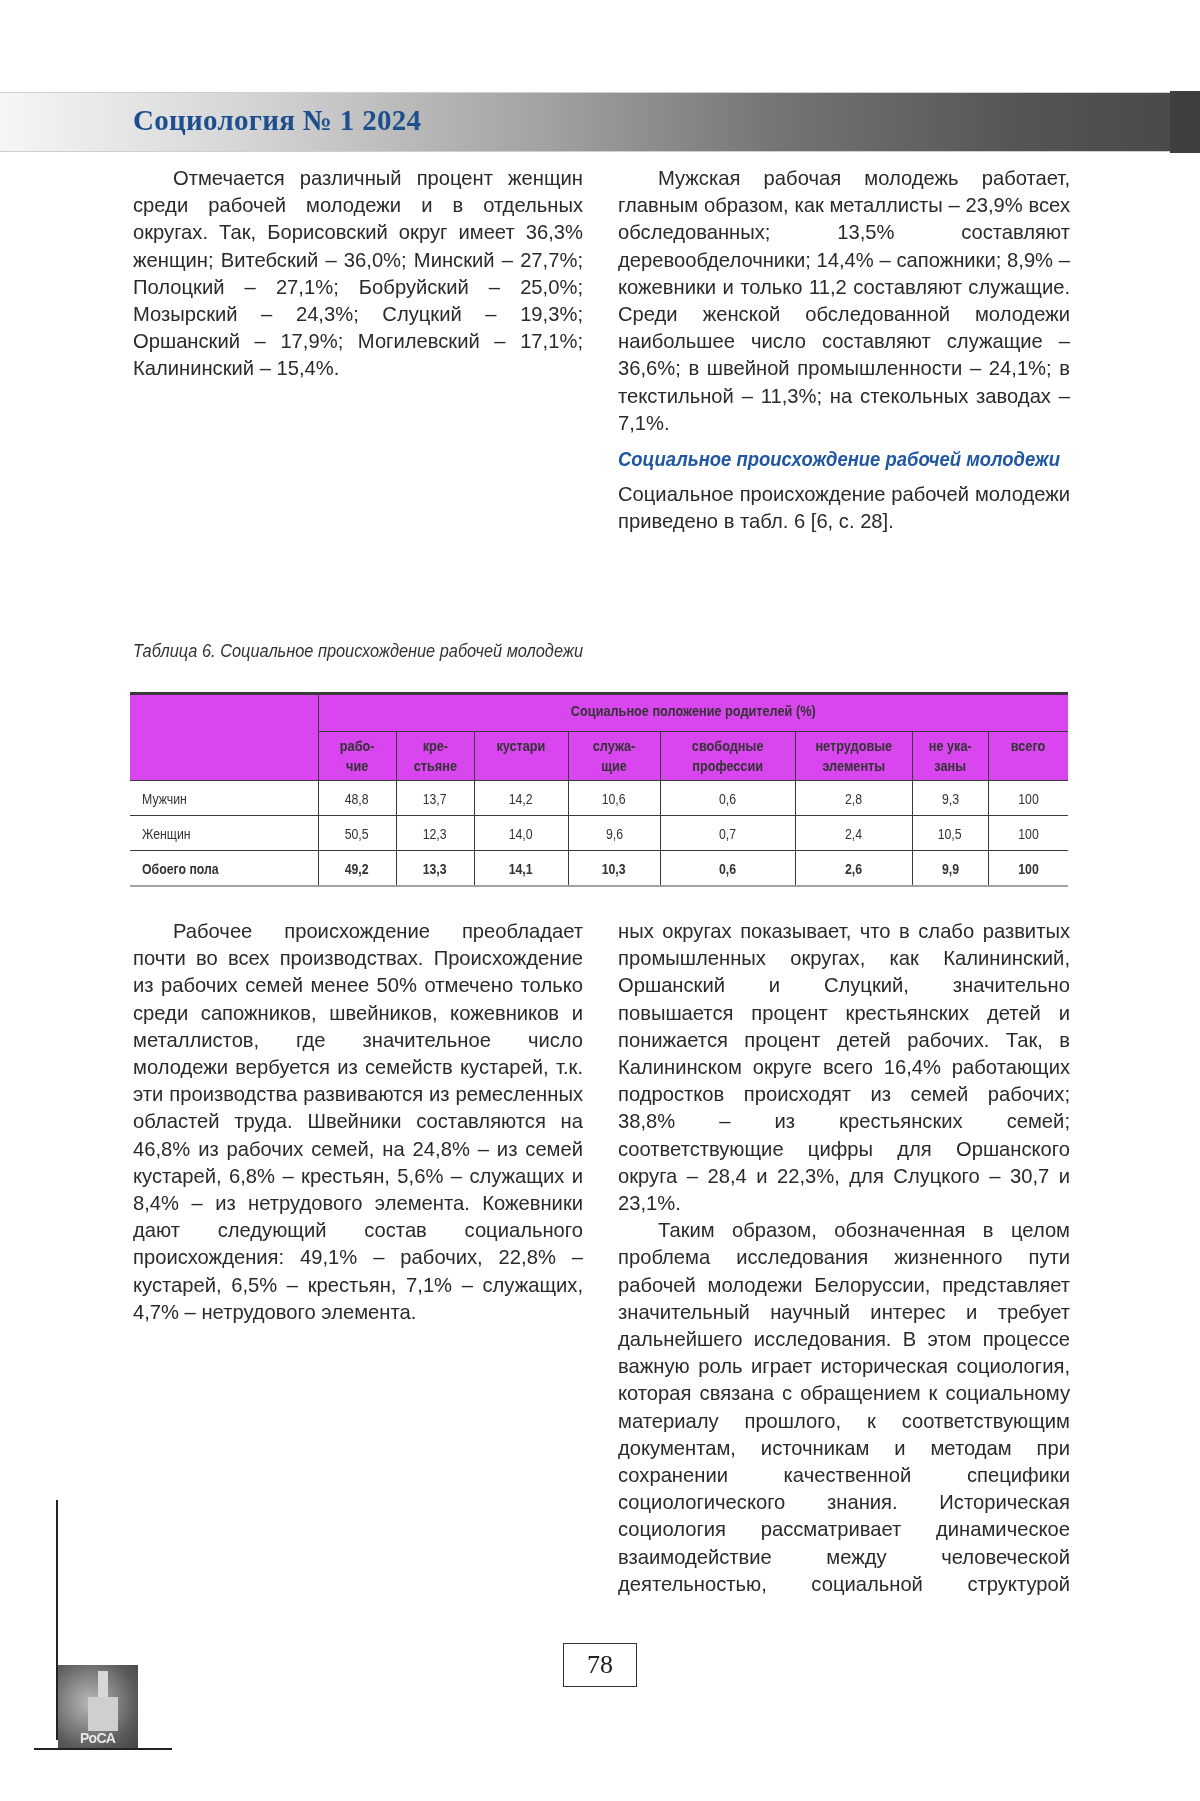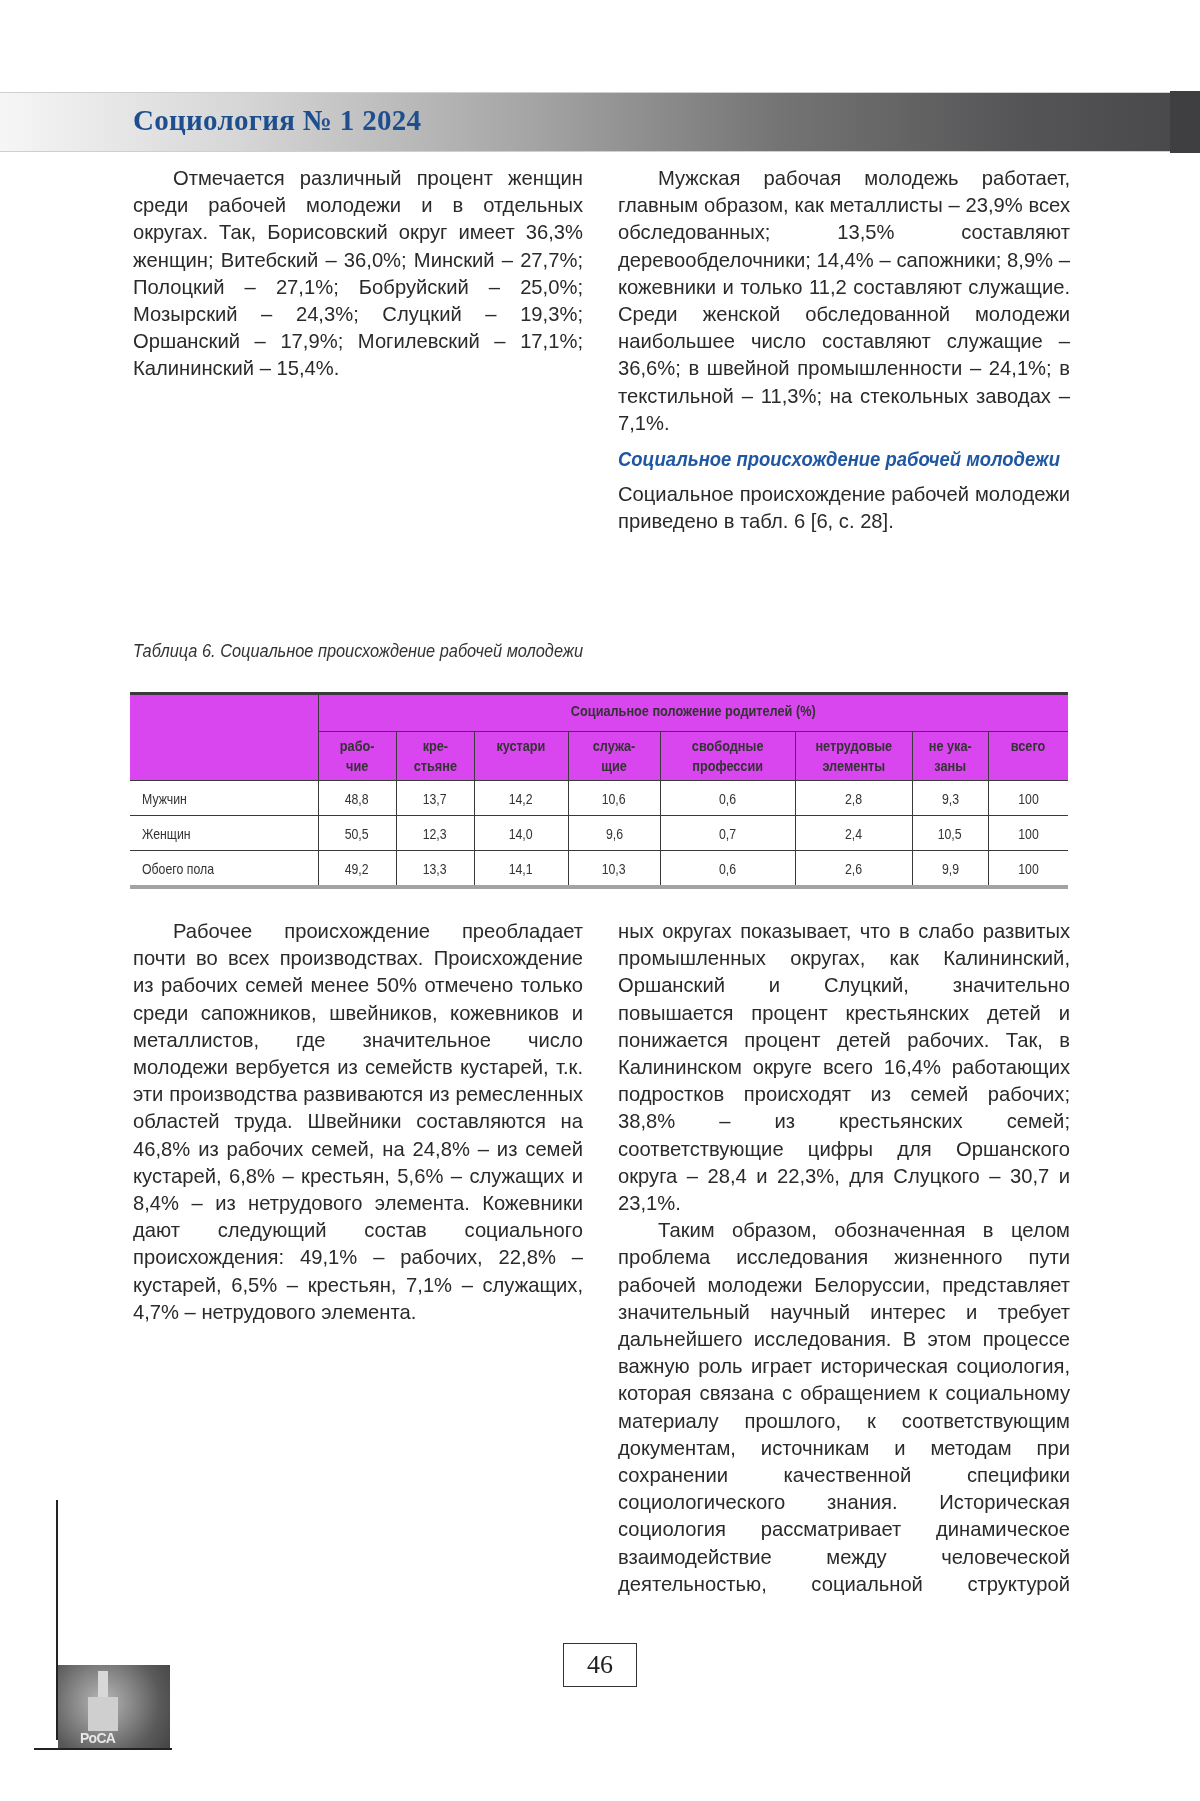--- a/index.html
+++ b/index.html
@@ -16,30 +16,30 @@
   .col-right-top { left:618px; top:165px; width:452px; }
   .section-heading { margin:10px 0 10px 0; font-family:"Liberation Sans", sans-serif; font-weight:bold; font-style:italic; font-size:20.5px; line-height:24px; color:#1f57a3; text-indent:0; transform:scaleX(0.9); transform-origin:left; width:500px; }
   .table-caption { position:absolute; left:133px; top:640px; font-style:italic; font-size:19px; color:#333; transform:scaleX(0.86); transform-origin:left; white-space:nowrap; }
   table.data-table { position:absolute; left:130px; top:692px; width:938px; border-collapse:collapse; font-size:15px; }
   table.data-table th { background:#d946ef; font-weight:bold; font-size:15.5px; line-height:20px; color:#333; padding:4px 2px; vertical-align:top; }
   table.data-table th span, table.data-table td span.cond { display:inline-block; transform:scaleX(0.82); }
   table.data-table td { padding:0 2px; height:34px; text-align:center; color:#333; }
   table.data-table td.row-label { text-align:left; padding-left:12px; }
   .data-table th, .data-table td { border:1.5px solid #3a3a3a; }
   .data-table tr:first-child th { border-top:3px solid #3a3a3a; }
-  .data-table tr:last-child td { border-bottom:4px solid #a3a3a3; }
+  .data-table tr:last-child td { border-bottom:2px solid #a3a3a3;font-weight:bold; }
   .data-table tr th:first-child, .data-table tr td:first-child { border-left:none; }
   .data-table tr th:last-child, .data-table tr td:last-child { border-right:none; }
   .data-table .grp-head { height:26px; padding-top:6px; }
   .col-left-bottom { left:133px; top:918px; width:450px; }
   .col-right-bottom { left:618px; top:918px; width:452px; }
   .page-number { position:absolute; left:563px; top:1643px; width:72px; height:42px; border:1.5px solid #333; font-family:"Liberation Serif", serif; font-size:26px; text-align:center; line-height:42px; color:#222; }
   .crop-v { position:absolute; left:56px; top:1500px; width:2px; height:240px; background:#222; }
   .crop-h { position:absolute; left:34px; top:1748px; width:138px; height:2px; background:#222; }
-  .logo { position:absolute; left:58px; top:1665px; width:112px; height:83px;
+  .logo { position:absolute; left:58px; top:1665px; width:80px; height:83px;
     background:radial-gradient(circle at 40% 45%, #b8b8b8 0%, #8a8a8a 35%, #5a5a5a 70%, #444 100%); overflow:hidden; }
   .logo .tower { position:absolute; left:40px; top:6px; width:10px; height:60px; background:#d8d8d8; }
   .logo .tower:before { content:""; position:absolute; left:-10px; top:26px; width:30px; height:34px; background:#cfcfcf; }
   .logo .logo-text { position:absolute; left:22px; bottom:2px; font-size:14px; font-weight:bold; color:#e8e8e8; letter-spacing:-0.5px; }
 </style>
 </head>
 <body>
 
 <div class="header-bar">
     <div class="cap"></div>
@@ -131,20 +131,20 @@
 
 <div class="col col-left-bottom">
   <p>Рабочее происхождение преобладает почти во всех производствах. Происхождение из рабочих семей менее 50% отмечено только среди сапожников, швейников, кожевников и металлистов, где значительное число молодежи вербуется из семейств кустарей, т.к. эти производства развиваются из ремесленных областей труда. Швейники составляются на 46,8% из рабочих семей, на 24,8% – из семей кустарей, 6,8% – крестьян, 5,6% – служащих и 8,4% – из нетрудового элемента. Кожевники дают следующий состав социального происхождения: 49,1% – рабочих, 22,8% – кустарей, 6,5% – крестьян, 7,1% – служащих, 4,7% – нетрудового элемента.</p>
 </div>
 
 <div class="col col-right-bottom">
   <p class="noindent">ных округах показывает, что в слабо развитых промышленных округах, как Калининский, Оршанский и Слуцкий, значительно повышается процент крестьянских детей и понижается процент детей рабочих. Так, в Калининском округе всего 16,4% работающих подростков происходят из семей рабочих; 38,8% – из крестьянских семей; соответствующие цифры для Оршанского округа – 28,4 и 22,3%, для Слуцкого – 30,7 и 23,1%.</p>
   <p style="text-align-last:justify;">Таким образом, обозначенная в целом проблема исследования жизненного пути рабочей молодежи Белоруссии, представляет значительный научный интерес и требует дальнейшего исследования. В этом процессе важную роль играет историческая социология, которая связана с обращением к социальному материалу прошлого, к соответствующим документам, источникам и методам при сохранении качественной специфики социологического знания. Историческая социология рассматривает динамическое взаимодействие между человеческой деятельностью, социальной структурой</p>
 </div>
 
-<div class="page-number">46</div>
+<div class="page-number">78</div>
 
 <div class="crop-v"></div>
 <div class="logo">
   <div class="tower"></div>
   <div class="logo-text">РоСА</div>
 </div>
 <div class="crop-h"></div>
 
 </body></html>

